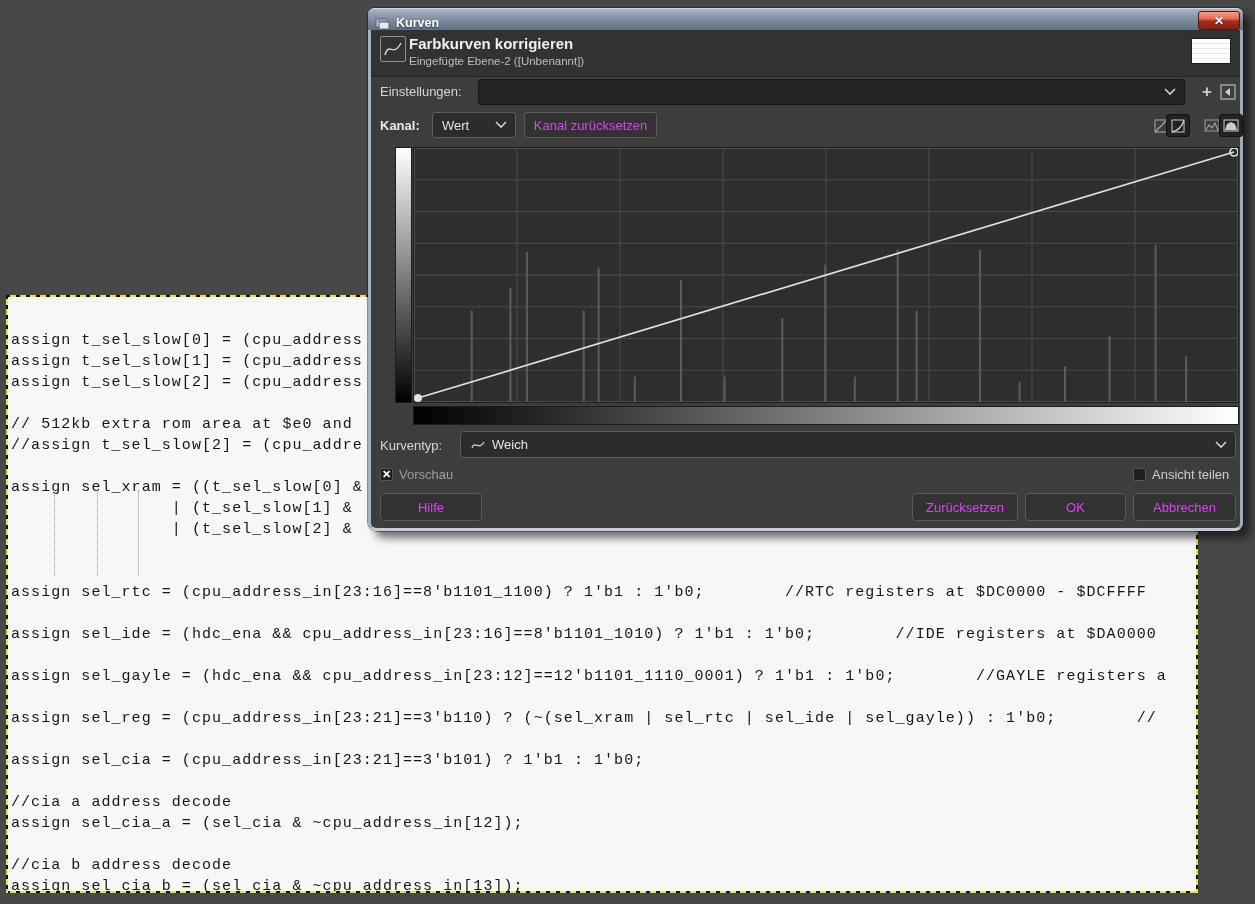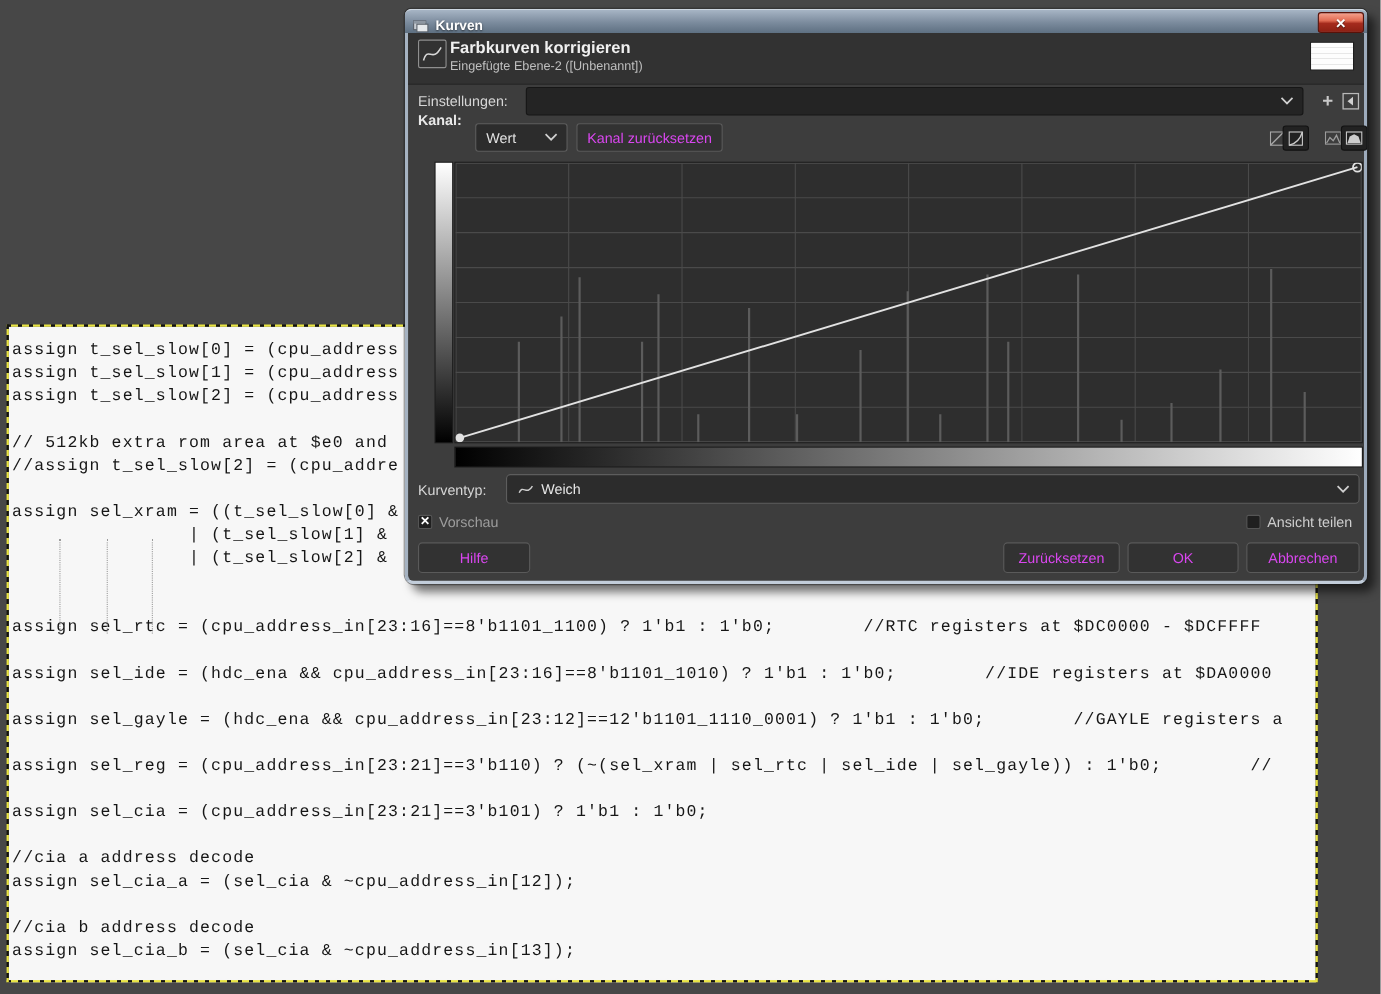--- a/index.html
+++ b/index.html
@@ -12,21 +12,21 @@
     position:absolute;left:8px;top:297px;width:1188px;height:596px;
     background:#f7f7f7;overflow:hidden;
   }
   .ant{position:absolute;background:repeating-linear-gradient(90deg,#14140a 0 4px,#e9e442 4px 10px);}
   .ant.v{background:repeating-linear-gradient(180deg,#14140a 0 4px,#e9e442 4px 10px);}
   .ant.top{left:6px;top:295px;width:1192px;height:2px;}
   .ant.bottom{left:6px;top:891px;width:1192px;height:2px;}
   .ant.left{left:6px;top:295px;width:2px;height:598px;}
   .ant.right{left:1196px;top:295px;width:2px;height:598px;}
   .code{
-    position:absolute;left:3px;top:11px;margin:0;
+    position:absolute;left:3px;top:33px;margin:0;
     font-family:"Liberation Mono",monospace;font-size:15px;line-height:21px;
     letter-spacing:1.05px;color:#161616;white-space:pre;
   }
   .indent-guide{position:absolute;width:0;height:86px;top:193px;border-left:1px dotted #9b9b9b;}
   
   .dialog{
     position:absolute;left:368px;top:8px;width:875px;height:523px;z-index:10;
     border-radius:6px 6px 9px 9px;
     box-shadow:0 0 0 1px rgba(20,20,20,.45), 7px 7px 9px rgba(0,0,0,.55);
   }
@@ -78,21 +78,21 @@
     display:flex;align-items:center;cursor:pointer;
   }
   .presets-combo .val{flex:1;color:#ddd;font-size:13px;padding-left:8px;}
   .combo-chevron{margin-right:8px;display:flex;}
   .plus-btn{
     position:absolute;left:829px;top:74px;width:20px;height:20px;color:#c9c9c9;
     font-size:17px;font-weight:bold;display:flex;align-items:center;justify-content:center;cursor:pointer;
   }
   .io-btn{position:absolute;left:852px;top:76px;cursor:pointer;display:flex;}
   
-  .channel-label{position:absolute;left:12px;top:94px;}
+  .channel-label{position:absolute;left:12px;top:110px;}
   .channel-select{
     position:absolute;left:64px;top:104px;width:84px;height:26px;box-sizing:border-box;
     background:#2c2c2c;border:1px solid #5d5d5d;border-radius:3px;
     display:flex;align-items:center;cursor:pointer;
   }
   .channel-select .val{flex:1;color:#e2e2e2;font-size:13px;padding-left:9px;}
   .push-btn{
     box-sizing:border-box;background:#323232;border:1px solid #5a5a5a;border-radius:3px;
     color:#d946ef;font-size:13px;display:flex;align-items:center;justify-content:center;cursor:pointer;
   }

